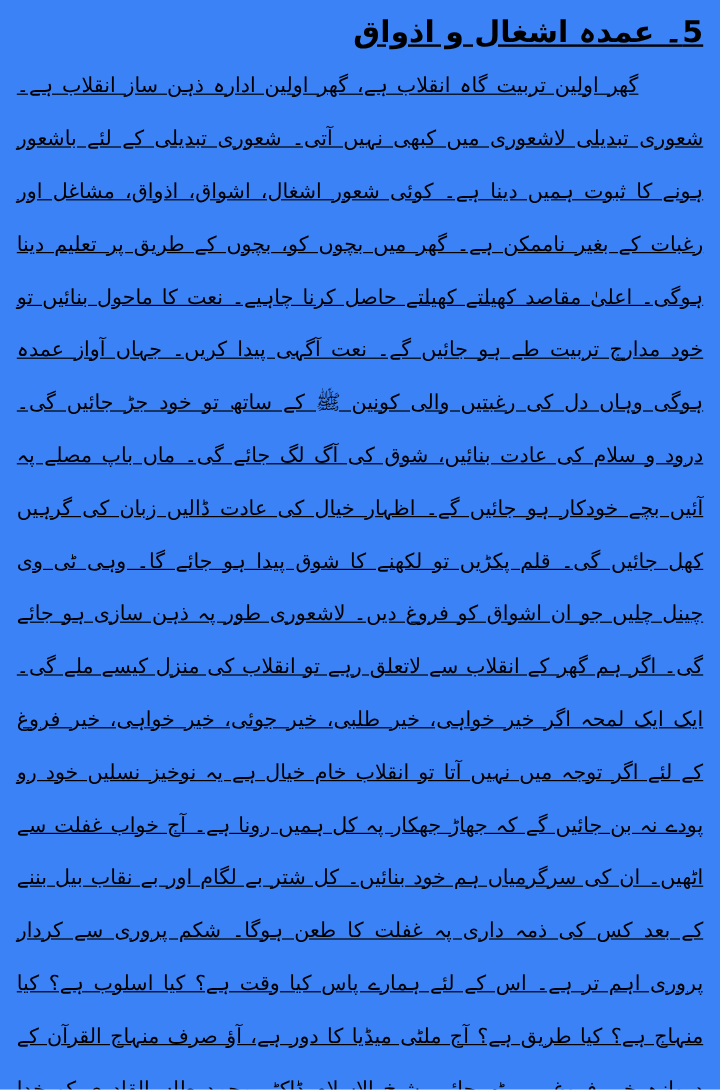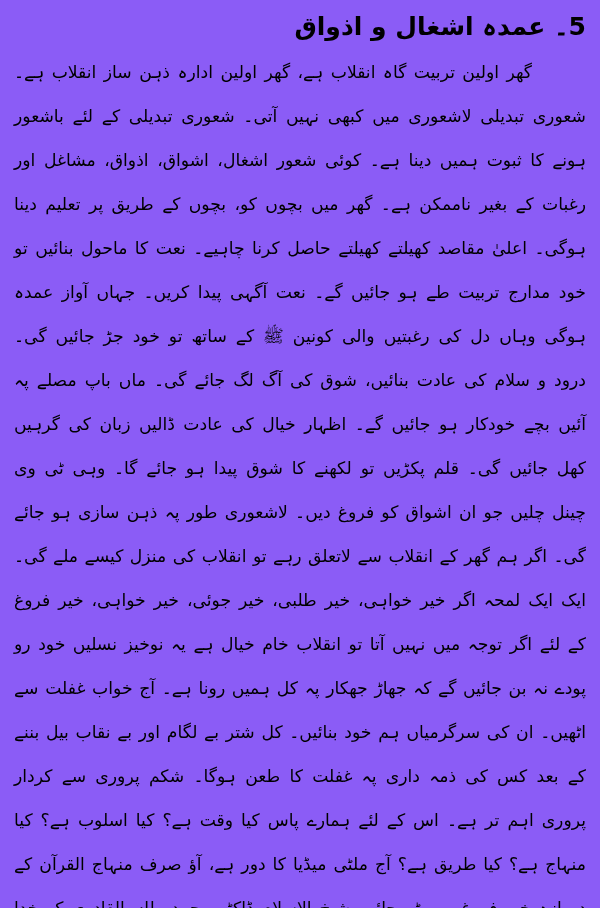--- a/index.html
+++ b/index.html
@@ -10,24 +10,25 @@
   body {
     width: 600px;
     height: 910px;
     overflow: hidden;
     font-family: "DejaVu Sans", sans-serif;
   }
   .page {
     position: relative;
     width: 600px;
     height: 910px;
-    background: #8b5cf6;
+    background: #3b82f6;
     box-sizing: border-box;
     padding: 8px 14px 0 14px;
     direction: rtl;
+    text-decoration: underline;
   }
   .heading {
     direction: rtl;
     text-align: right;
     font-family: "DejaVu Sans", sans-serif;
     font-weight: bold;
     font-size: 25px;
     line-height: 1.5;
     color: #000000;
     margin: 0 0 4px 0;

